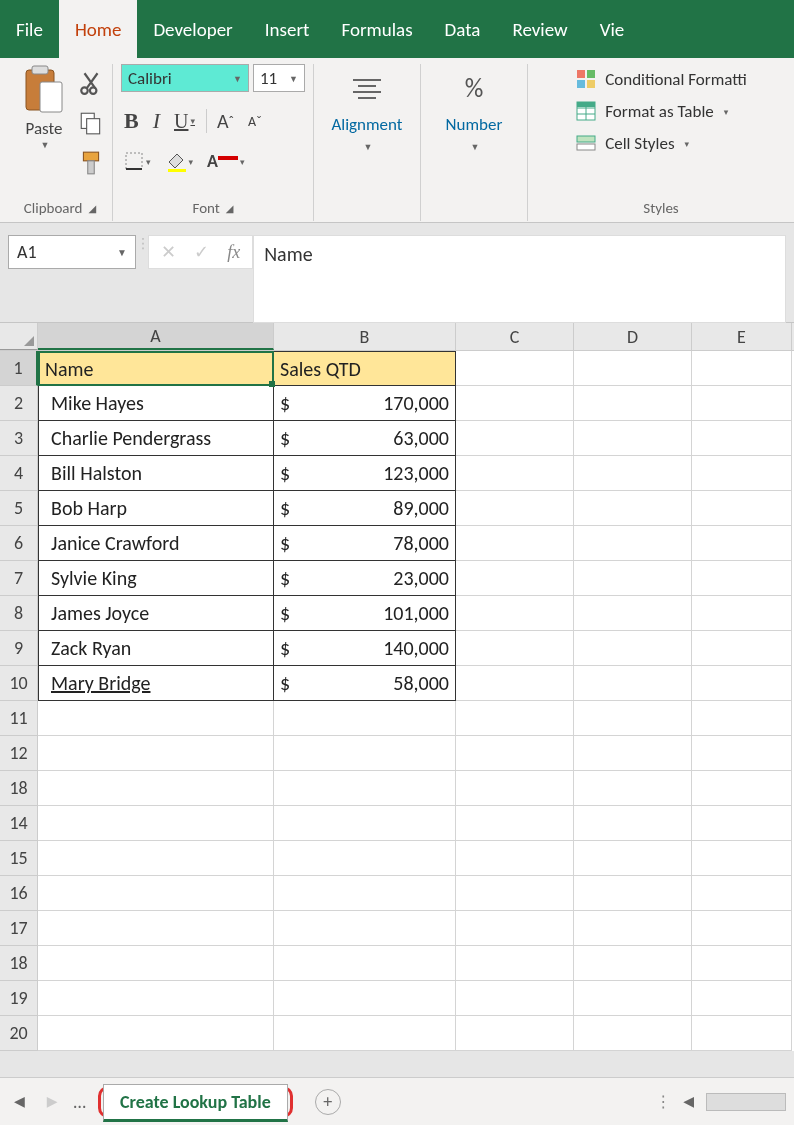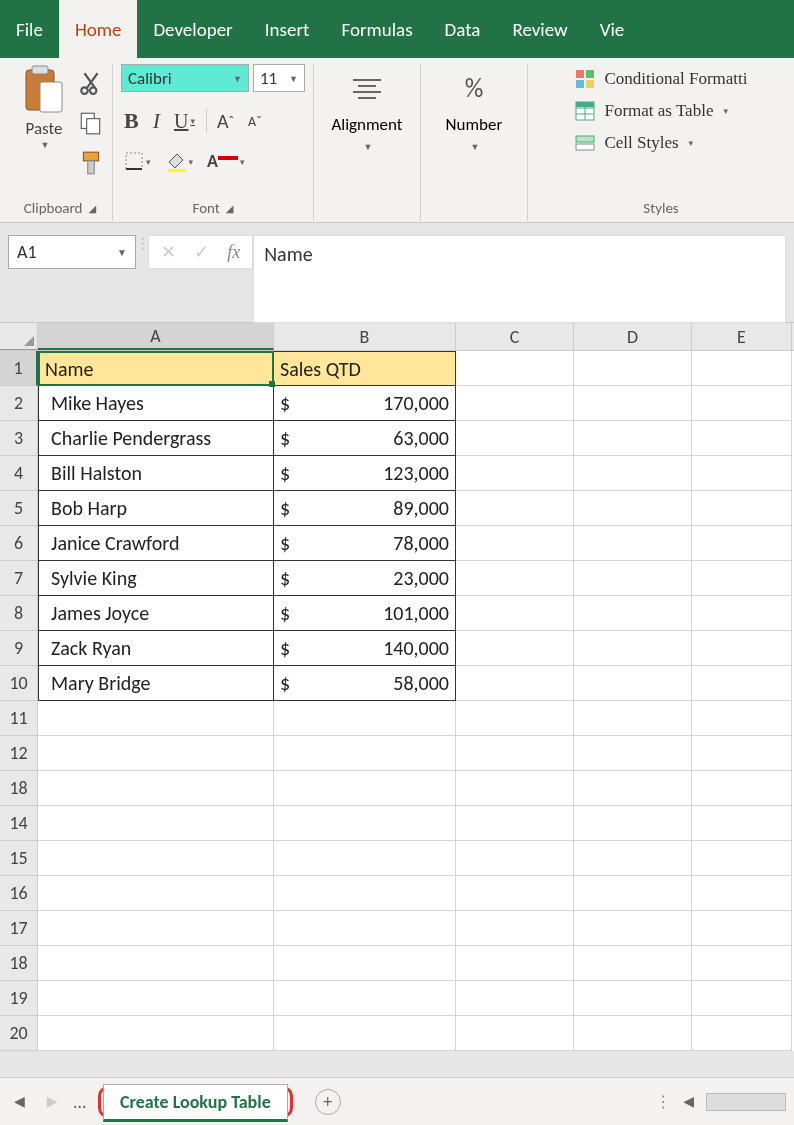--- a/index.html
+++ b/index.html
@@ -128,35 +128,34 @@
     gap: 6px;
     padding-top: 4px;
   }
   .stack-icon-box {
     width: 44px;
     height: 40px;
     display: flex;
     align-items: center;
     justify-content: center;
   }
-  .stack-label { font-size: 17px; color: #000000; }
+  .stack-label { font-size: 17px; color: #0369a1; }
   
   .styles-list {
     display: flex;
     flex-direction: column;
     gap: 10px;
     padding-top: 4px;
   }
   .styles-item {
     display: flex;
     align-items: center;
     gap: 8px;
     font-size: 17px;
     color: #333;
-    font-family: Liberation Serif, serif;
   }
   
   .formula-row {
     height: 100px;
     background: #e6e6e6;
     display: flex;
     align-items: flex-start;
     padding: 12px 8px 0 8px;
     border-bottom: 1px solid #c5c5c5;
   }
@@ -648,21 +647,21 @@
           <div class="cell wA data-a" style="border-left: 1px solid rgb(51, 51, 51);">Zack Ryan</div>
           <div class="cell wB data-b">
             <span>$</span>
             <span>140,000</span>
           </div>
           <div class="cell wC"></div>
           <div class="cell wD"></div>
           <div class="cell wE"></div>
         </div>
         <div class="row">
-          <div class="cell wA data-a" style="border-left: 1px solid rgb(51, 51, 51);">Mary Bridge</div>
+          <div class="cell wA data-a" style="border-left: 1px solid rgb(51, 51, 51); text-decoration: underline;">Mary Bridge</div>
           <div class="cell wB data-b">
             <span>$</span>
             <span>58,000</span>
           </div>
           <div class="cell wC"></div>
           <div class="cell wD"></div>
           <div class="cell wE"></div>
         </div>
         <div class="row">
           <div class="cell wA"></div>

